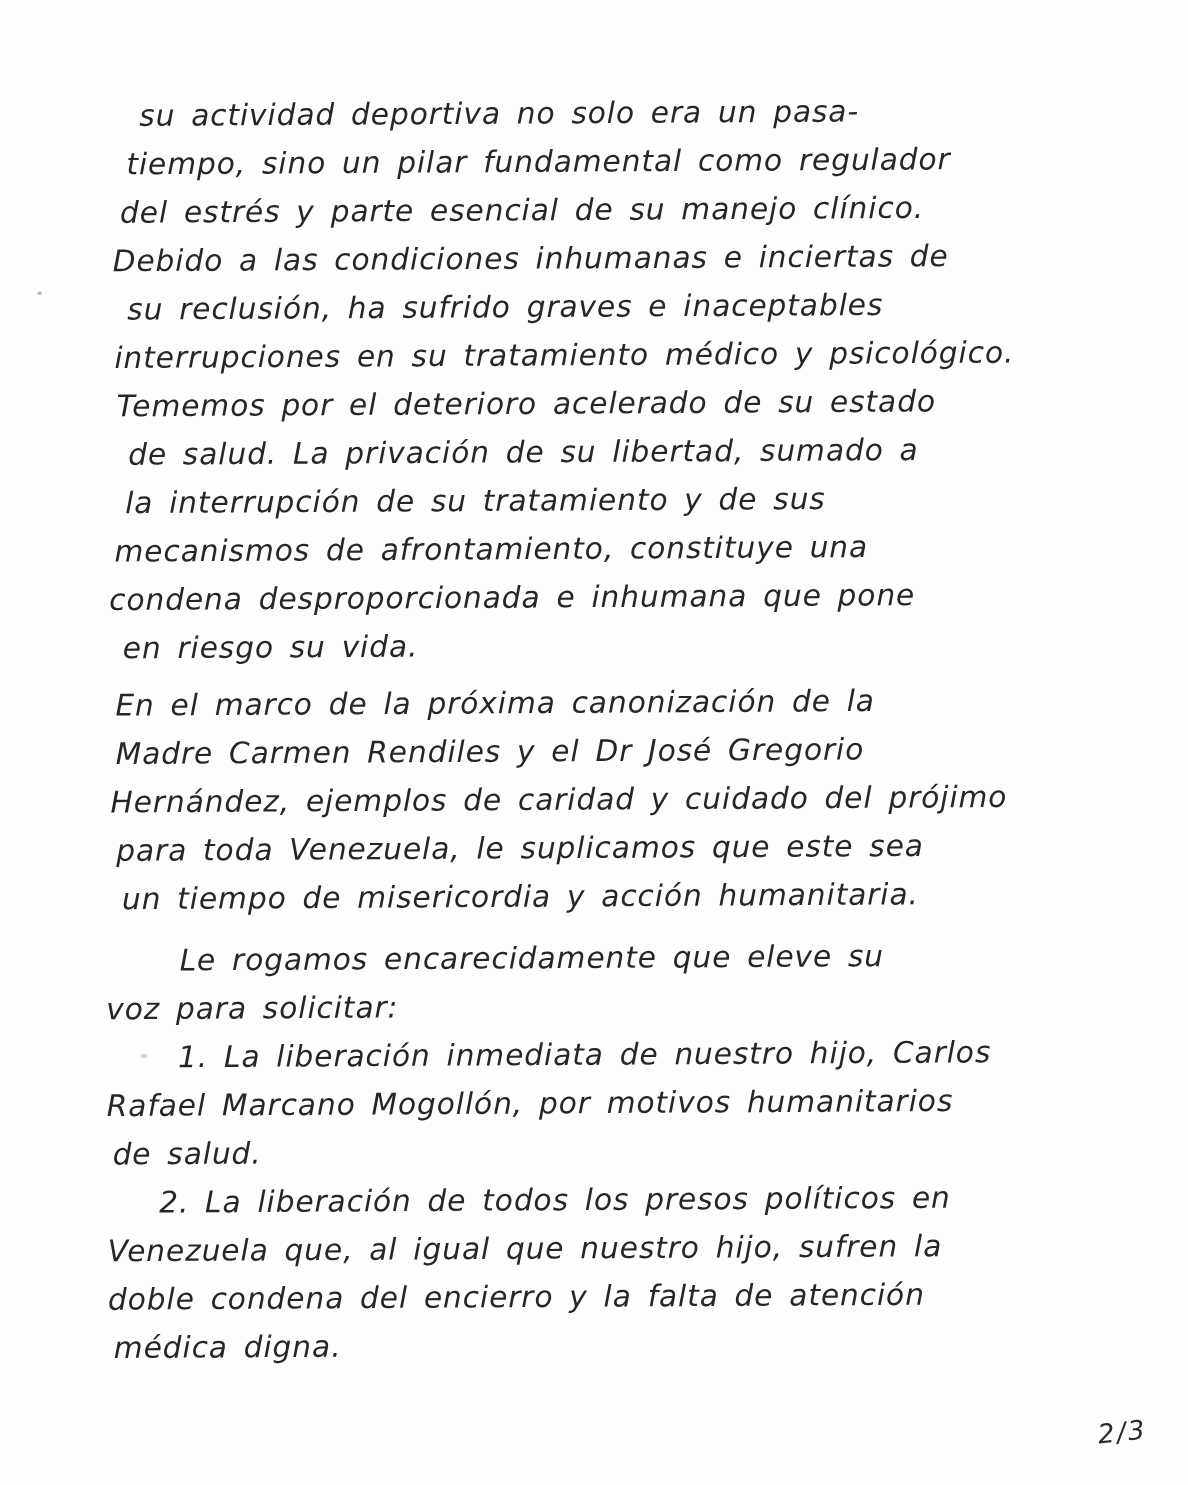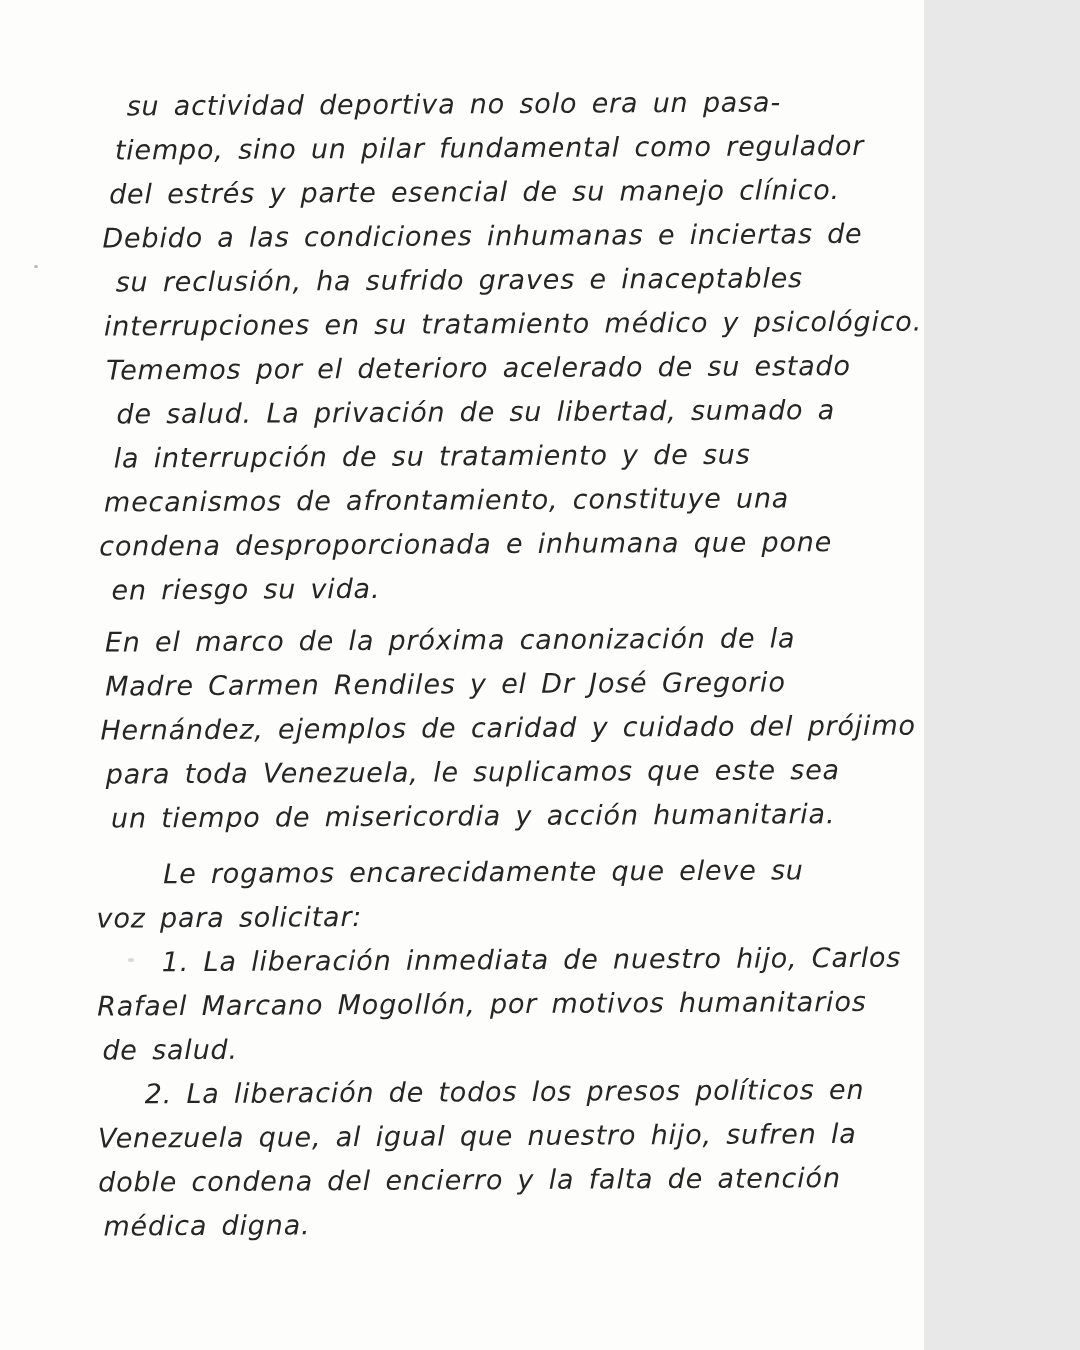--- a/index.html
+++ b/index.html
@@ -2,21 +2,21 @@
 <html><head>
 <meta charset="utf-8">
 <style>
   html, body {
     margin: 0;
     padding: 0;
     background: #e8e8e8;
   }
   .sheet {
     position: relative;
-    width: 924px;
+    width: 1080px;
     height: 1350px;
     background: #fdfdfc;
     overflow: hidden;
     font-family: "DejaVu Sans", cursive;
   }
   .text-block {
     position: absolute;
     top: 82px;
     left: 0;
     width: 1040px;

